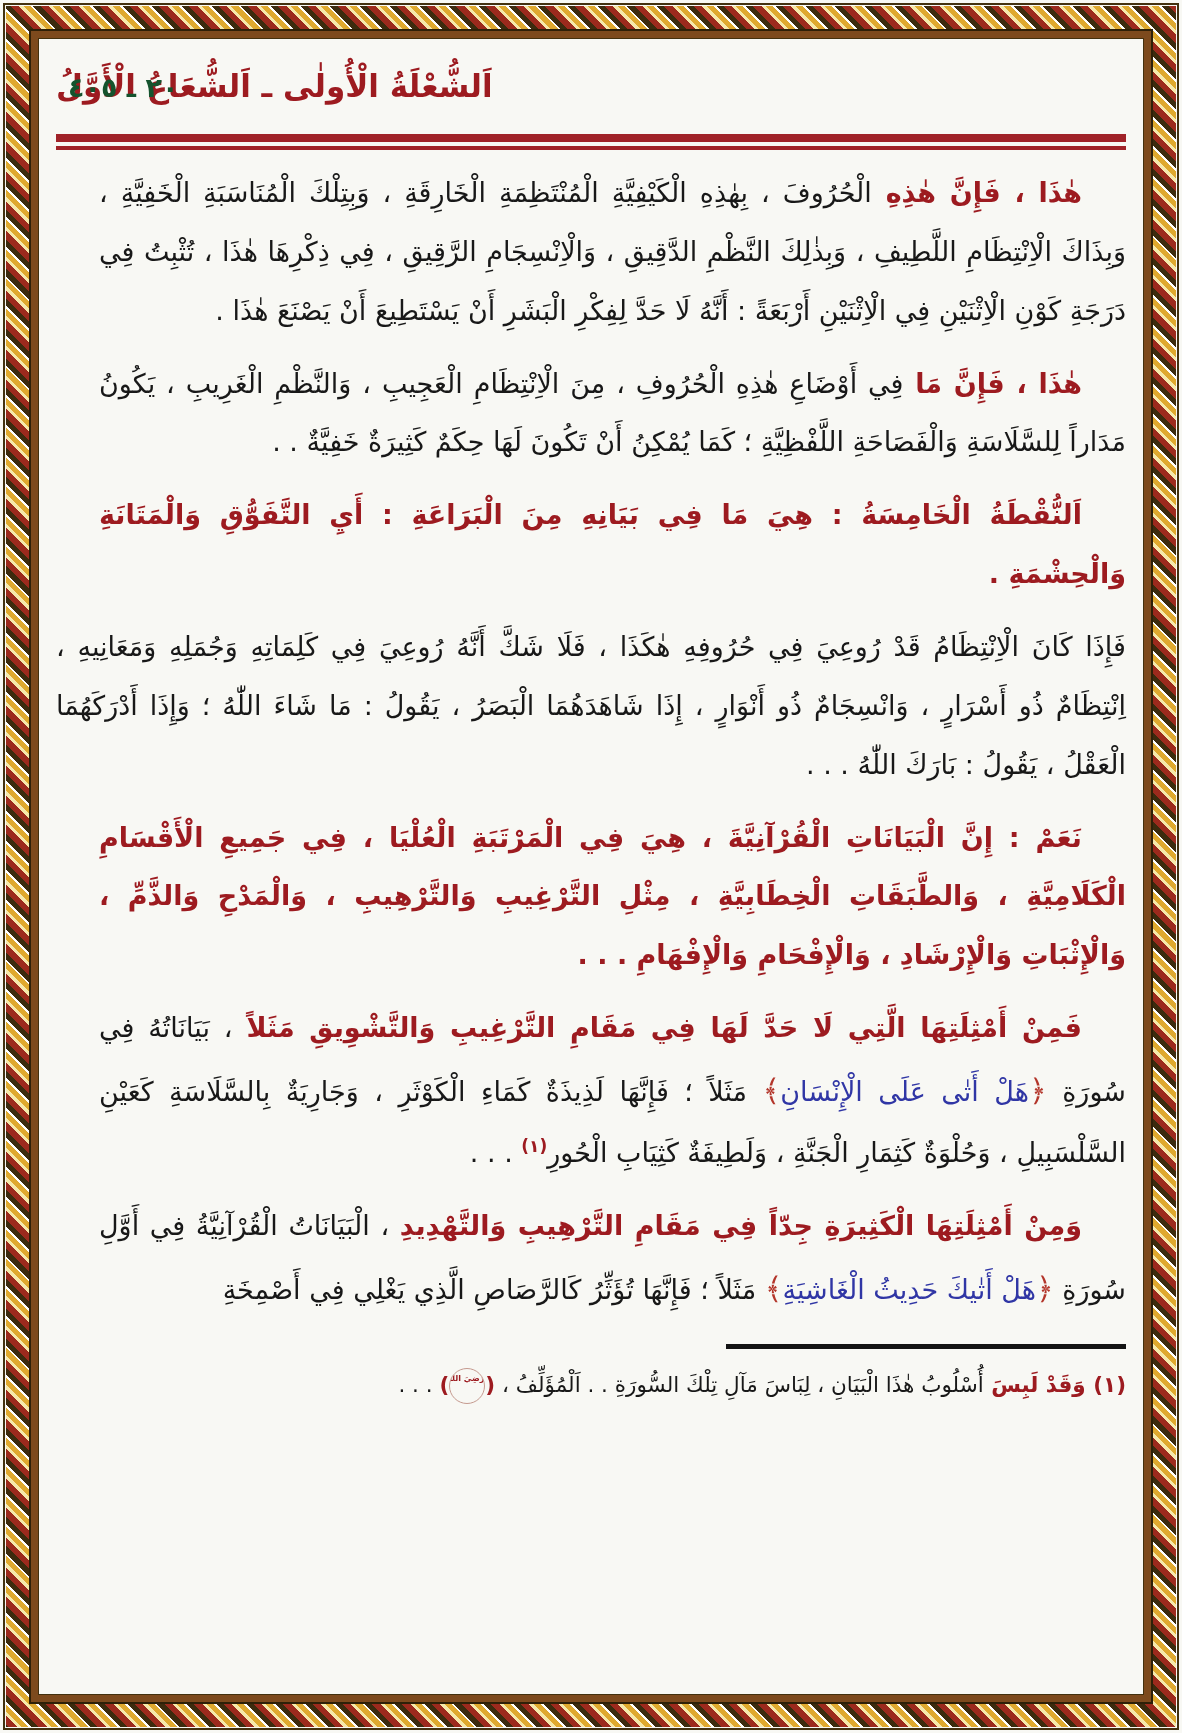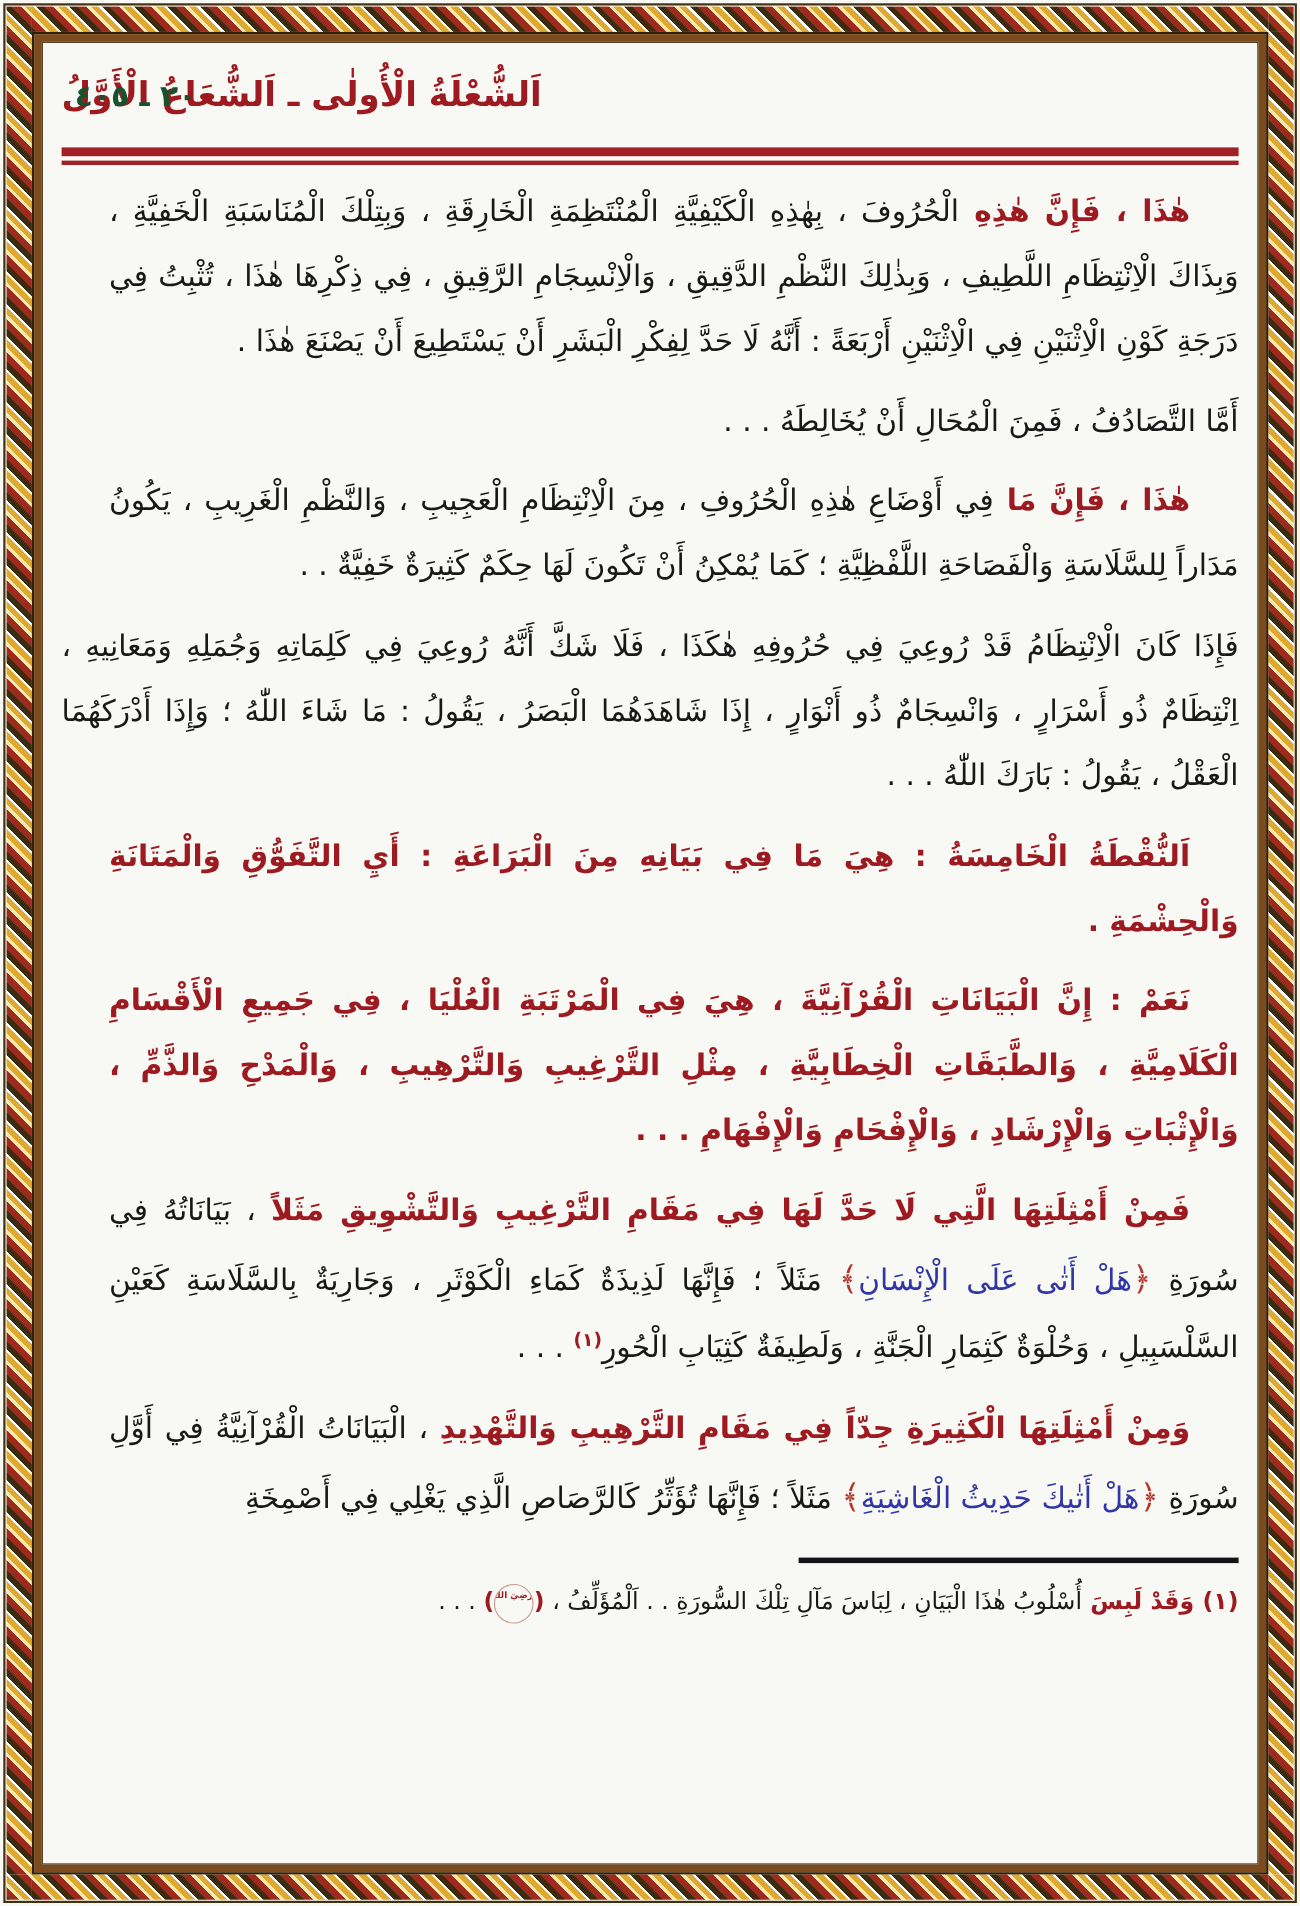--- a/index.html
+++ b/index.html
@@ -79,24 +79,23 @@
 
     <div class="header">
       <div class="page-number">٢٠ ـ ٤٠٥</div>
       <div class="title">اَلشُّعْلَةُ الْأُولٰى ـ اَلشُّعَاعُ الْأَوَّلُ</div>
     </div>
 
     <div class="double-rule"></div>
 
     <div class="body-text" id="body-text">
         <p class="para indent"><span class="seg-red">هٰذَا ، فَإِنَّ هٰذِهِ </span><span class="seg-black">الْحُرُوفَ ، بِهٰذِهِ الْكَيْفِيَّةِ الْمُنْتَظِمَةِ الْخَارِقَةِ ، وَبِتِلْكَ الْمُنَاسَبَةِ الْخَفِيَّةِ ، وَبِذَاكَ الْاِنْتِظَامِ اللَّطِيفِ ، وَبِذٰلِكَ النَّظْمِ الدَّقِيقِ ، وَالْاِنْسِجَامِ الرَّقِيقِ ، فِي ذِكْرِهَا هٰذَا ، تُثْبِتُ فِي دَرَجَةِ كَوْنِ الْاِثْنَيْنِ فِي الْاِثْنَيْنِ أَرْبَعَةً : أَنَّهُ لَا حَدَّ لِفِكْرِ الْبَشَرِ أَنْ يَسْتَطِيعَ أَنْ يَصْنَعَ هٰذَا .</span></p>
-        <p class="para"><span class="seg-black">أَمَّا التَّصَادُفُ ، فَمِنَ الْمُحَالِ أَنْ يُخَالِطَهُ . . .</span></p>
         <p class="para indent"><span class="seg-red">هٰذَا ، فَإِنَّ مَا </span><span class="seg-black">فِي أَوْضَاعِ هٰذِهِ الْحُرُوفِ ، مِنَ الْاِنْتِظَامِ الْعَجِيبِ ، وَالنَّظْمِ الْغَرِيبِ ، يَكُونُ مَدَاراً لِلسَّلَاسَةِ وَالْفَصَاحَةِ اللَّفْظِيَّةِ ؛ كَمَا يُمْكِنُ أَنْ تَكُونَ لَهَا حِكَمٌ كَثِيرَةٌ خَفِيَّةٌ . .</span></p>
+        <p class="para indent"><span class="seg-red">اَلنُّقْطَةُ الْخَامِسَةُ : هِيَ مَا فِي بَيَانِهِ مِنَ الْبَرَاعَةِ : أَيِ التَّفَوُّقِ وَالْمَتَانَةِ وَالْحِشْمَةِ .</span></p>
         <p class="para"><span class="seg-black">فَإِذَا كَانَ الْاِنْتِظَامُ قَدْ رُوعِيَ فِي حُرُوفِهِ هٰكَذَا ، فَلَا شَكَّ أَنَّهُ رُوعِيَ فِي كَلِمَاتِهِ وَجُمَلِهِ وَمَعَانِيهِ ، اِنْتِظَامٌ ذُو أَسْرَارٍ ، وَانْسِجَامٌ ذُو أَنْوَارٍ ، إِذَا شَاهَدَهُمَا الْبَصَرُ ، يَقُولُ : مَا شَاءَ اللّٰهُ ؛ وَإِذَا أَدْرَكَهُمَا الْعَقْلُ ، يَقُولُ : بَارَكَ اللّٰهُ . . .</span></p>
-        <p class="para indent"><span class="seg-red">اَلنُّقْطَةُ الْخَامِسَةُ : هِيَ مَا فِي بَيَانِهِ مِنَ الْبَرَاعَةِ : أَيِ التَّفَوُّقِ وَالْمَتَانَةِ وَالْحِشْمَةِ .</span></p>
         <p class="para indent"><span class="seg-red">نَعَمْ : إِنَّ الْبَيَانَاتِ الْقُرْآنِيَّةَ ، هِيَ فِي الْمَرْتَبَةِ الْعُلْيَا ، فِي جَمِيعِ الْأَقْسَامِ الْكَلَامِيَّةِ ، وَالطَّبَقَاتِ الْخِطَابِيَّةِ ، مِثْلِ التَّرْغِيبِ وَالتَّرْهِيبِ ، وَالْمَدْحِ وَالذَّمِّ ، وَالْإِثْبَاتِ وَالْإِرْشَادِ ، وَالْإِفْحَامِ وَالْإِفْهَامِ . . .</span></p>
         <p class="para indent"><span class="seg-red">فَمِنْ أَمْثِلَتِهَا الَّتِي لَا حَدَّ لَهَا فِي مَقَامِ التَّرْغِيبِ وَالتَّشْوِيقِ مَثَلاً</span><span class="seg-black"> ، بَيَانَاتُهُ فِي سُورَةِ </span><span><span class="verse-bracket">﴿</span><span class="verse-text">هَلْ أَتٰى عَلَى الْإِنْسَانِ</span><span class="verse-bracket">﴾</span></span><span class="seg-black"> مَثَلاً ؛ فَإِنَّهَا لَذِيذَةٌ كَمَاءِ الْكَوْثَرِ ، وَجَارِيَةٌ بِالسَّلَاسَةِ كَعَيْنِ السَّلْسَبِيلِ ، وَحُلْوَةٌ كَثِمَارِ الْجَنَّةِ ، وَلَطِيفَةٌ كَثِيَابِ الْحُورِ</span><span class="seg-ref">(١)</span><span class="seg-black"> . . .</span></p>
         <p class="para indent"><span class="seg-red">وَمِنْ أَمْثِلَتِهَا الْكَثِيرَةِ جِدّاً فِي مَقَامِ التَّرْهِيبِ وَالتَّهْدِيدِ</span><span class="seg-black"> ، الْبَيَانَاتُ الْقُرْآنِيَّةُ فِي أَوَّلِ سُورَةِ </span><span><span class="verse-bracket">﴿</span><span class="verse-text">هَلْ أَتٰيكَ حَدِيثُ الْغَاشِيَةِ</span><span class="verse-bracket">﴾</span></span><span class="seg-black"> مَثَلاً ؛ فَإِنَّهَا تُؤَثِّرُ كَالرَّصَاصِ الَّذِي يَغْلِي فِي أَصْمِخَةِ</span></p>
       </div>
 
     <div class="footnote">
       <div class="footnote-rule"></div>
       <div class="footnote-text" id="footnote-text"><span class="seg-red">(١) وَقَدْ لَبِسَ </span><span class="seg-black">أُسْلُوبُ هٰذَا الْبَيَانِ ، لِبَاسَ مَآلِ تِلْكَ السُّورَةِ . . اَلْمُؤَلِّفُ ، </span><span class="seal-wrap"><span>(</span><span class="seal-badge">رَضِيَ اللّٰهُ عَنْهُ</span><span>)</span></span><span class="seg-black"> . . .</span></div>
     </div>
 

